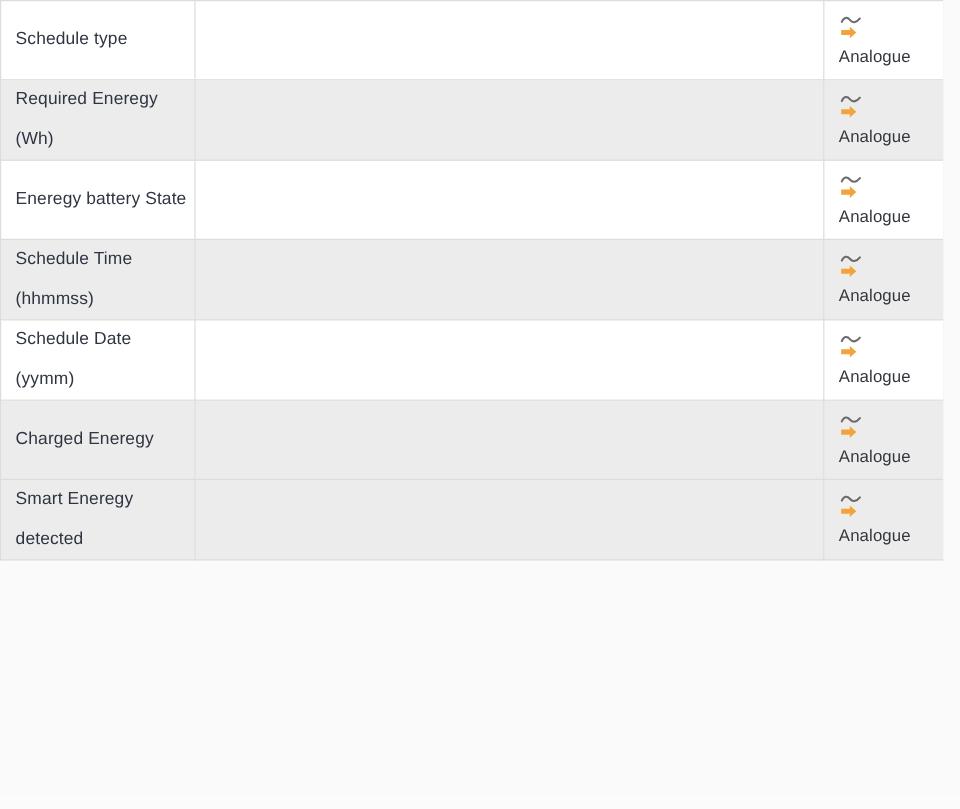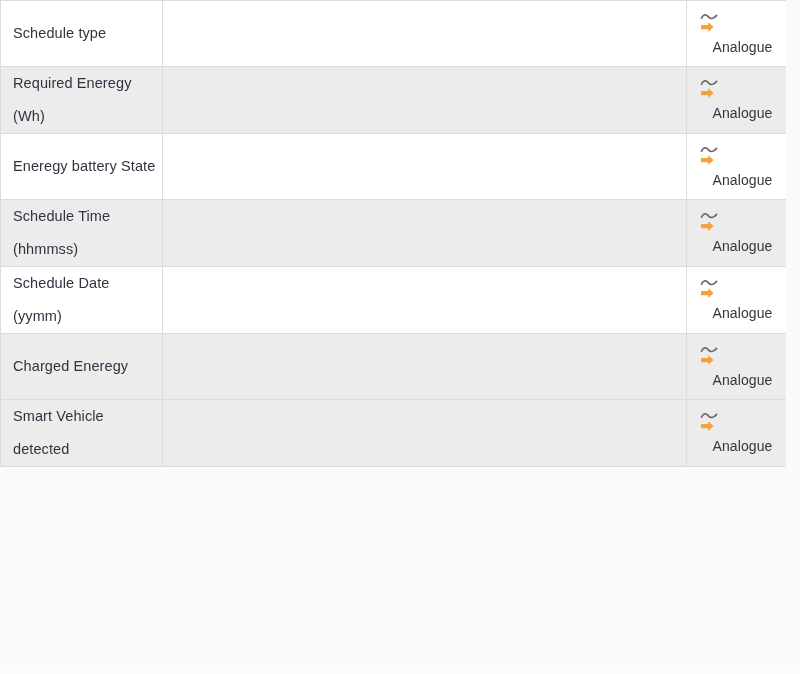--- a/index.html
+++ b/index.html
@@ -75,21 +75,20 @@
     width: 26px;
     height: 24px;
     margin: 0 0 2px 0;
   }
   .type-label {
     display: block;
     font-size: 14px;
     color: #33373d;
     line-height: 18px;
     letter-spacing: 0.1px;
-    text-align: center;
   }
   .tail-strip {
     position: absolute;
     left: 786px;
     top: 0;
     width: 14px;
     height: 674px;
     background: #fafafa;
   }
   .bottom-strip {
@@ -232,21 +231,21 @@
         <span class="type-label">Analogue</span>
       </span>
     </td>
   </tr>
 
 
 
 
   <tr class="row-even">
     <td class="label-cell">
-      <span class="label-text">Smart Vehicle detected</span>
+      <span class="label-text">Smart Eneregy detected</span>
     </td>
     <td class="value-cell">
       <span class="value-text"></span>
     </td>
     <td class="type-cell">
       <span class="type-inner">
         <span class="sig-icon">
           <svg viewBox="0 0 26 24" width="26" height="24" xmlns="http://www.w3.org/2000/svg">
             <path d="M2.5 6.2 C4.2 2.2, 7.0 2.0, 9.2 4.6 C11.4 7.2, 14.4 7.4, 17.6 3.4" fill="none" stroke="#6b6b6b" stroke-width="1.7" stroke-linecap="round"></path>
             <path d="M2.0 13.0 L9.2 13.0 L9.2 10.3 L14.6 15.1 L9.2 19.9 L9.2 17.2 L2.0 17.2 Z" fill="#f2a33c"></path>

